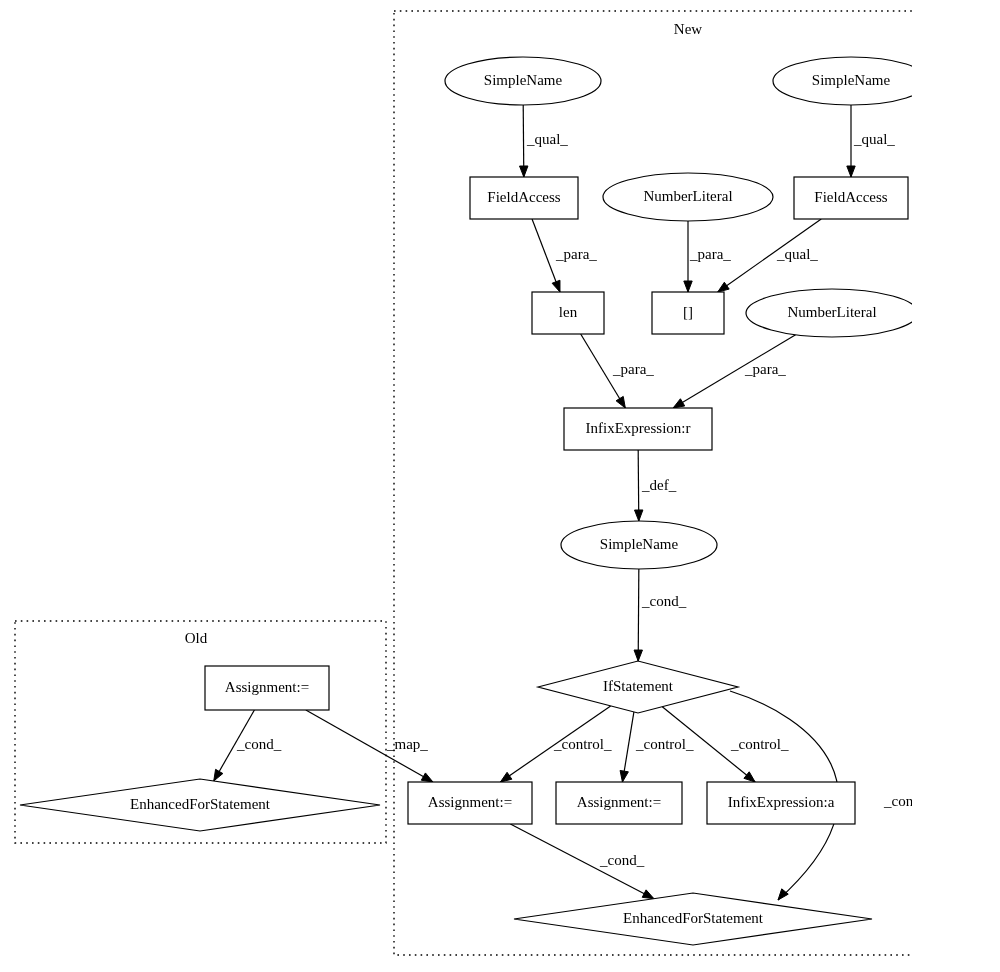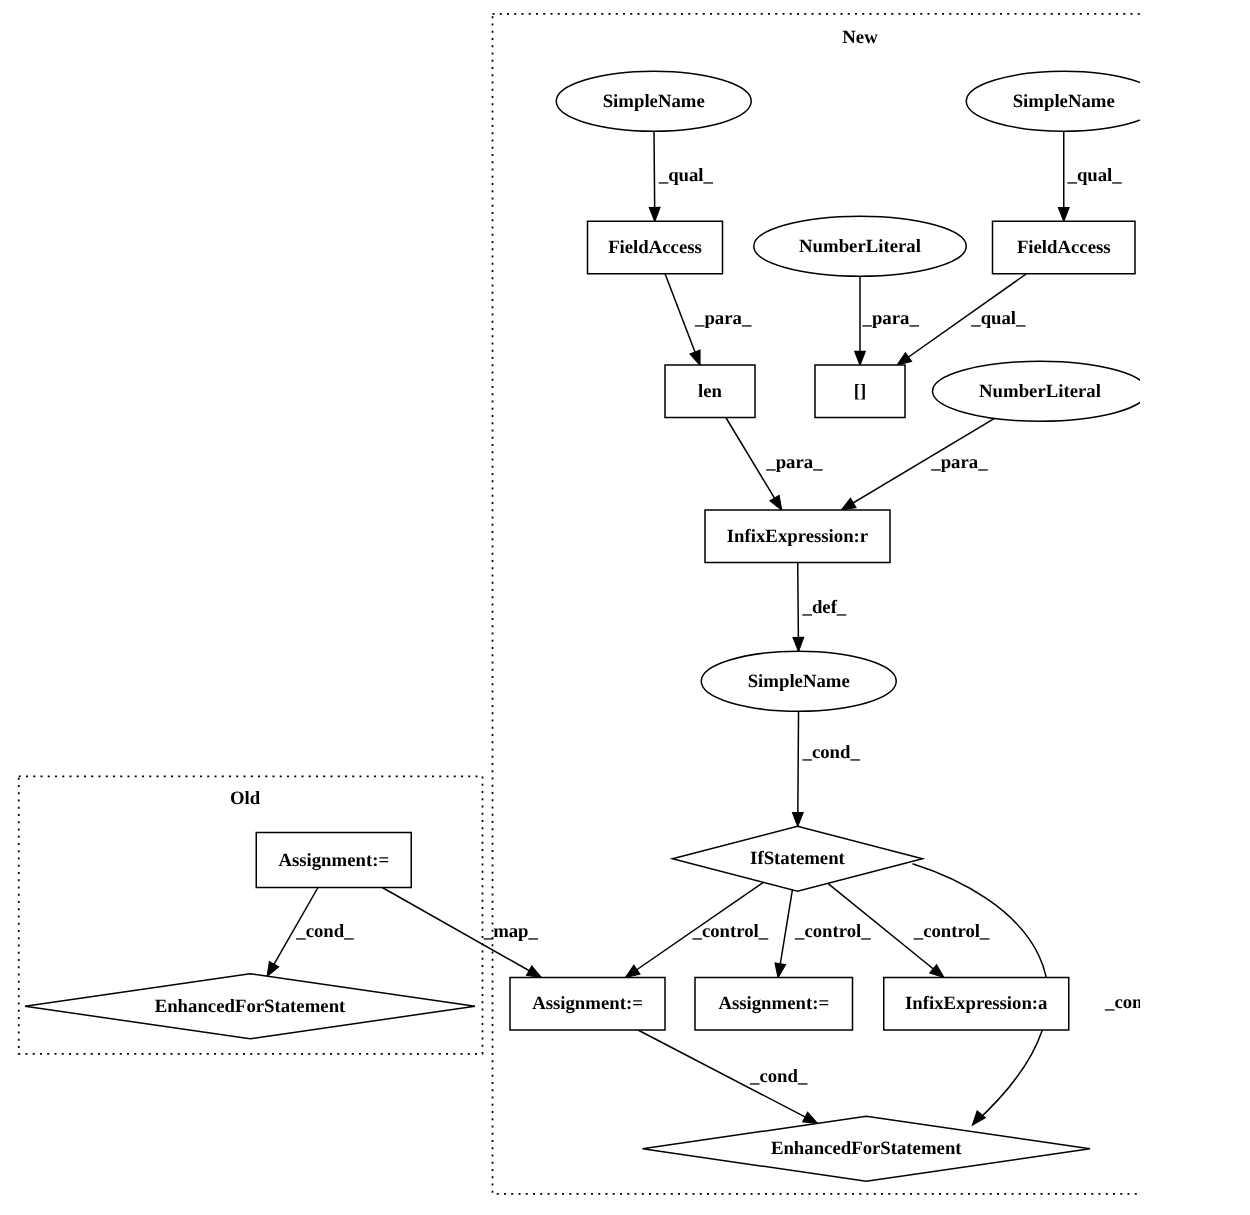--- a/index.html
+++ b/index.html
@@ -7,21 +7,20 @@
     padding: 0;
     background: #ffffff;
   }
   #stage {
     position: relative;
     width: 912px;
     height: 972px;
     background: #ffffff;
     font-family: "Liberation Serif", "DejaVu Serif", serif;
     overflow: hidden;
-    font-weight: bold;
   }
   svg {
     display: block;
   }
   .node-shape {
     fill: #ffffff;
     stroke: #000000;
     stroke-width: 1.2;
   }
   .node-label {

